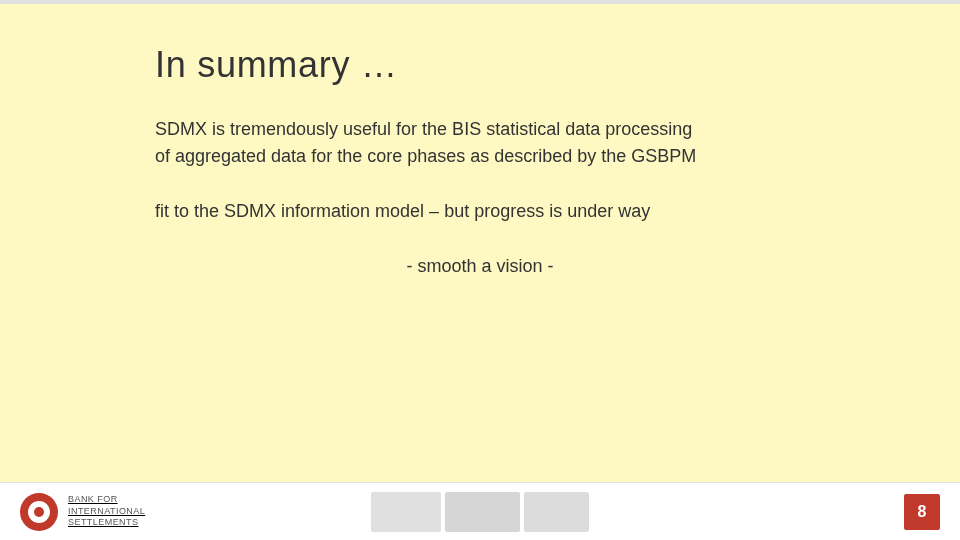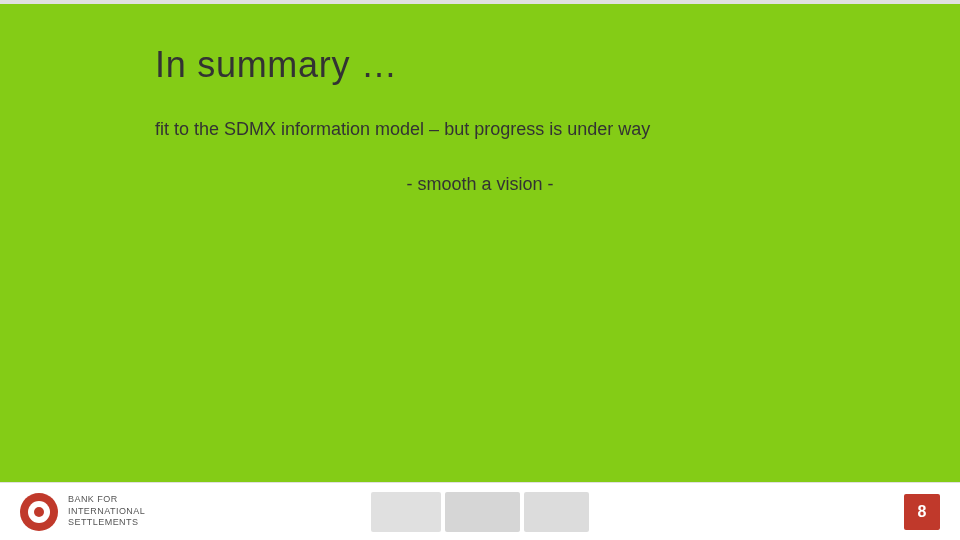--- a/index.html
+++ b/index.html
@@ -9,21 +9,21 @@
       height: 540px;
       background: #f5f5f5;
       font-family: 'Arial', sans-serif;
       overflow: hidden;
       position: relative;
     }
 
     .slide {
       width: 960px;
       height: 540px;
-      background: #84cc16;
+      background: #fef9c3;
       position: relative;
       display: flex;
       flex-direction: column;
     }
 
     .slide-content {
       flex: 1;
       padding: 40px 155px 20px 155px;
       display: flex;
       flex-direction: column;
@@ -61,20 +61,21 @@
       justify-content: space-between;
       padding: 0 20px;
       border-top: 1px solid #e0e0e0;
       position: relative;
     }
 
     .footer-logo {
       display: flex;
       align-items: center;
       gap: 10px;
+      text-decoration: underline;
     }
 
     .logo-circle {
       width: 38px;
       height: 38px;
       border-radius: 50%;
       background: #c0392b;
       display: flex;
       align-items: center;
       justify-content: center;
@@ -154,20 +155,24 @@
 </head>
 <body>
 
 <div class="slide">
   <div class="top-border"></div>
 
   <div class="slide-content">
 
     <h1 class="slide-title">In summary …</h1>
 
+    <div class="bullet-section">
+      <p class="bullet-text">SDMX is tremendously useful for the BIS statistical data processing</p>
+      <p class="bullet-text">of aggregated data for the core phases as described by the GSBPM</p>
+    </div>
 
     <div class="bullet-section">
       <p class="bullet-text">fit to the SDMX information model – but  progress is under way</p>
     </div>
 
     <div class="bullet-section">
       <p class="bullet-text centered">- smooth a vision -</p>
     </div>
 
   </div>

